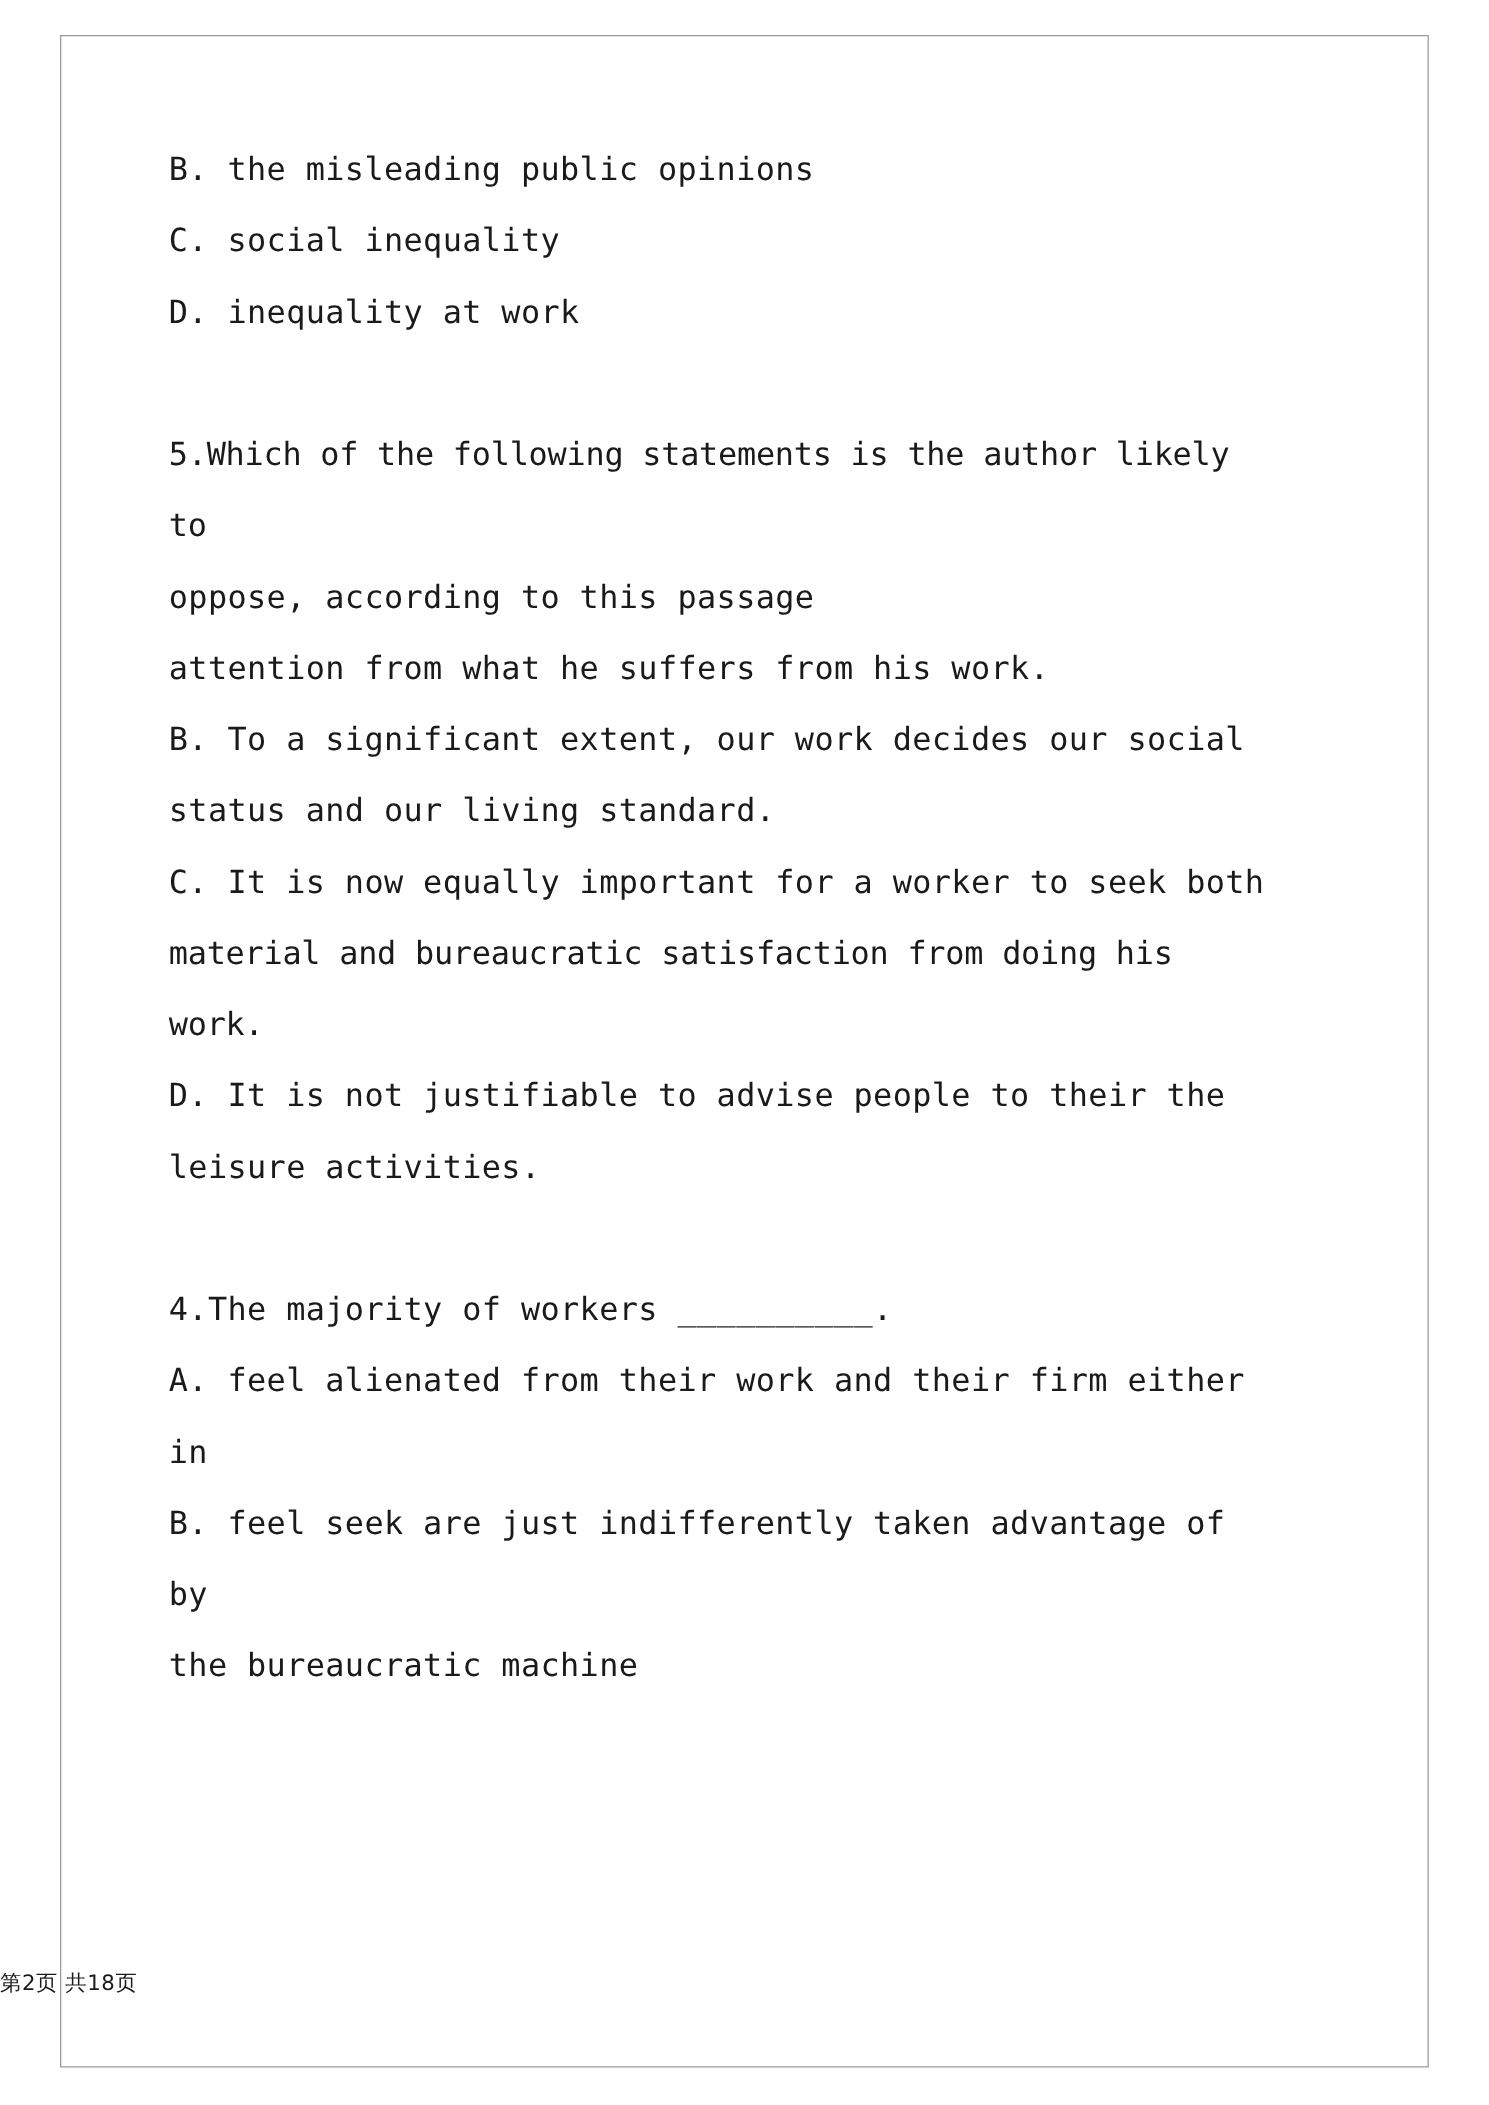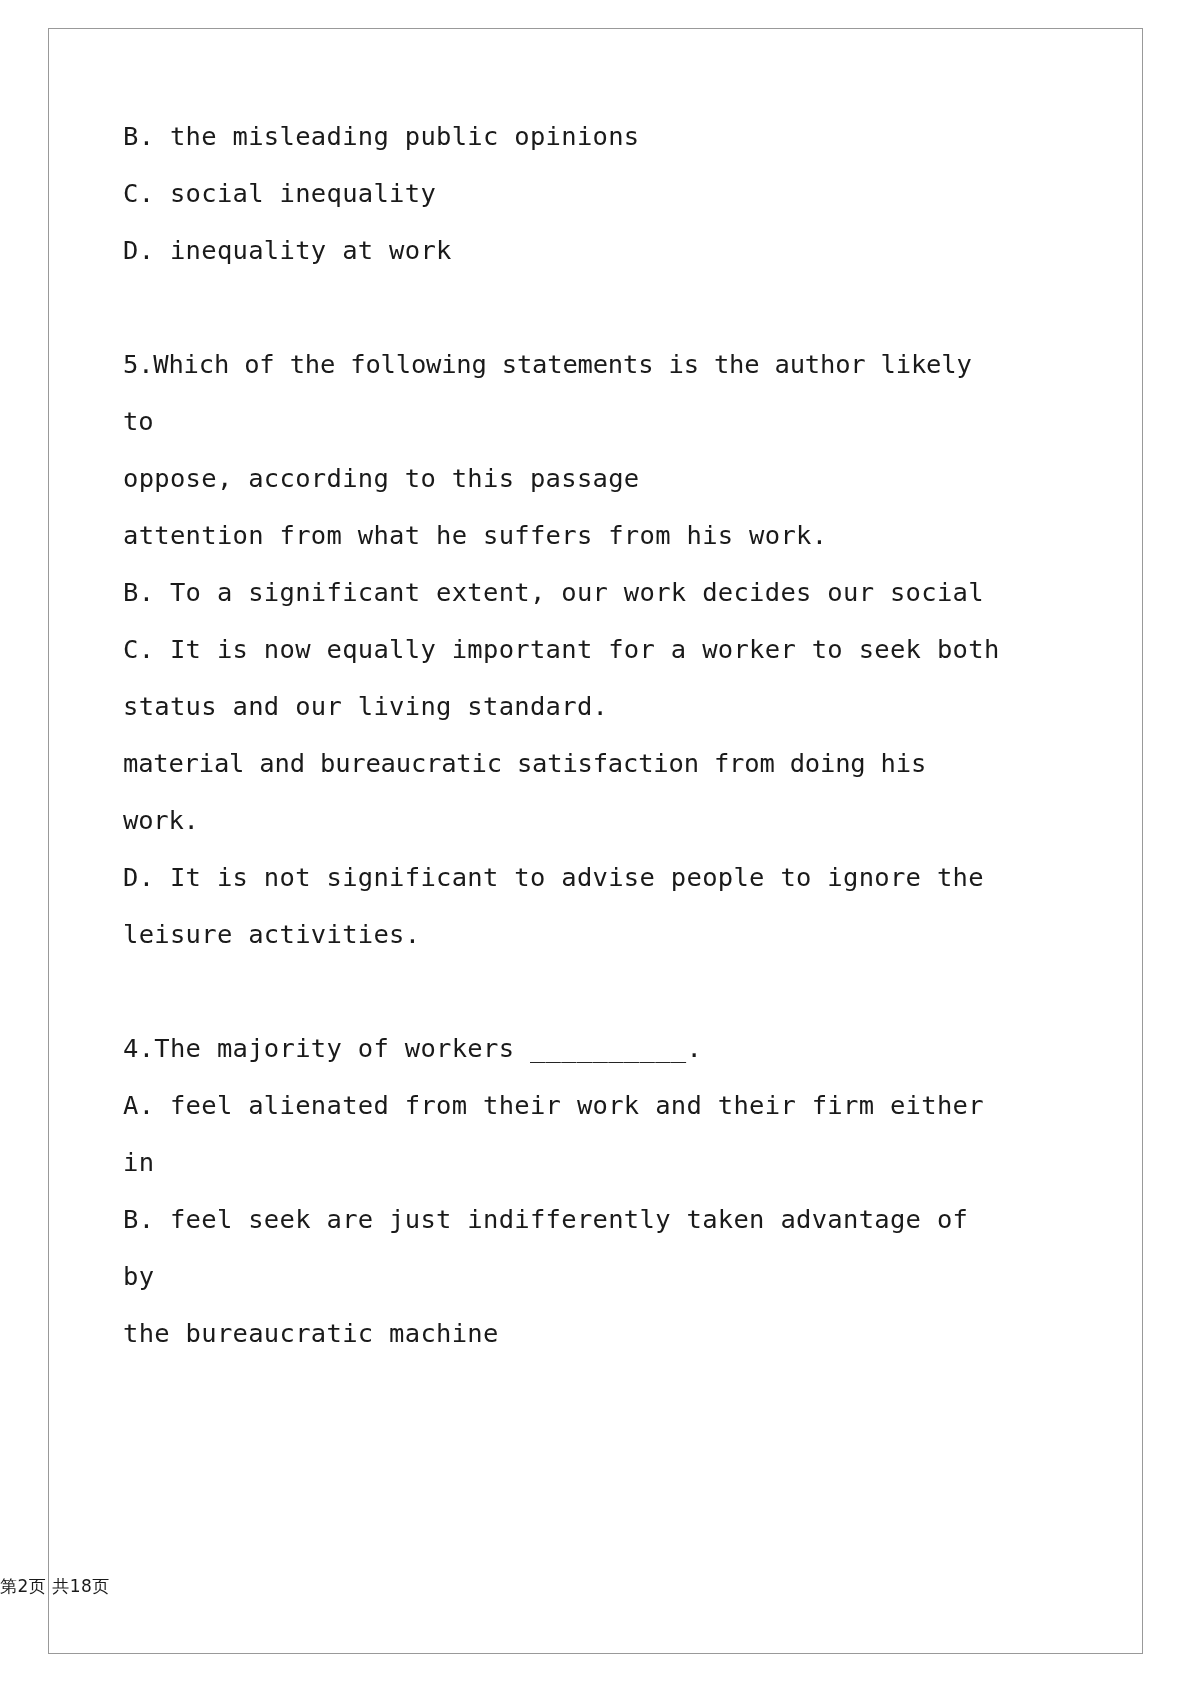--- a/index.html
+++ b/index.html
@@ -19,21 +19,21 @@
     position: absolute;
     left: 48px;
     top: 28px;
     right: 48px;
     bottom: 30px;
     border: 1px solid #999999;
     box-sizing: border-box;
   }
   .content {
     position: absolute;
-    left: 123px;
+    left: 135px;
     top: 108px;
     width: 880px;
   }
   .line {
     font-family: "DejaVu Sans Mono", monospace;
     font-size: 25.5px;
     line-height: 57px;
     color: #1a1a1a;
     white-space: pre-wrap;
     letter-spacing: 0.3px;
@@ -63,24 +63,24 @@
 
   <div class="content">
     <div class="line">B. the misleading public opinions</div>
     <div class="line">C. social inequality</div>
     <div class="line">D. inequality at work</div>
     <div class="spacer"></div>
     <div class="line tight">5.Which of the following statements is the author likely to</div>
     <div class="line">oppose, according to this passage</div>
     <div class="line">attention from what he suffers from his work.</div>
     <div class="line">B. To a significant extent, our work decides our social</div>
+    <div class="line">status and our living standard.</div>
     <div class="line">C. It is now equally important for a worker to seek both</div>
-    <div class="line">status and our living standard.</div>
     <div class="line tight">material and bureaucratic satisfaction from doing his work.</div>
-    <div class="line">D. It is not significant to advise people to ignore the</div>
+    <div class="line">D. It is not justifiable to advise people to their the</div>
     <div class="line">leisure activities.</div>
     <div class="spacer"></div>
     <div class="line">4.The majority of workers __________.</div>
     <div class="line">A. feel alienated from their work and their firm either in</div>
     <div class="line">B. feel seek are just indifferently taken advantage of by</div>
     <div class="line">the bureaucratic machine</div>
   </div>
 
   <div class="footer">第2页  共18页</div>
 </div>

